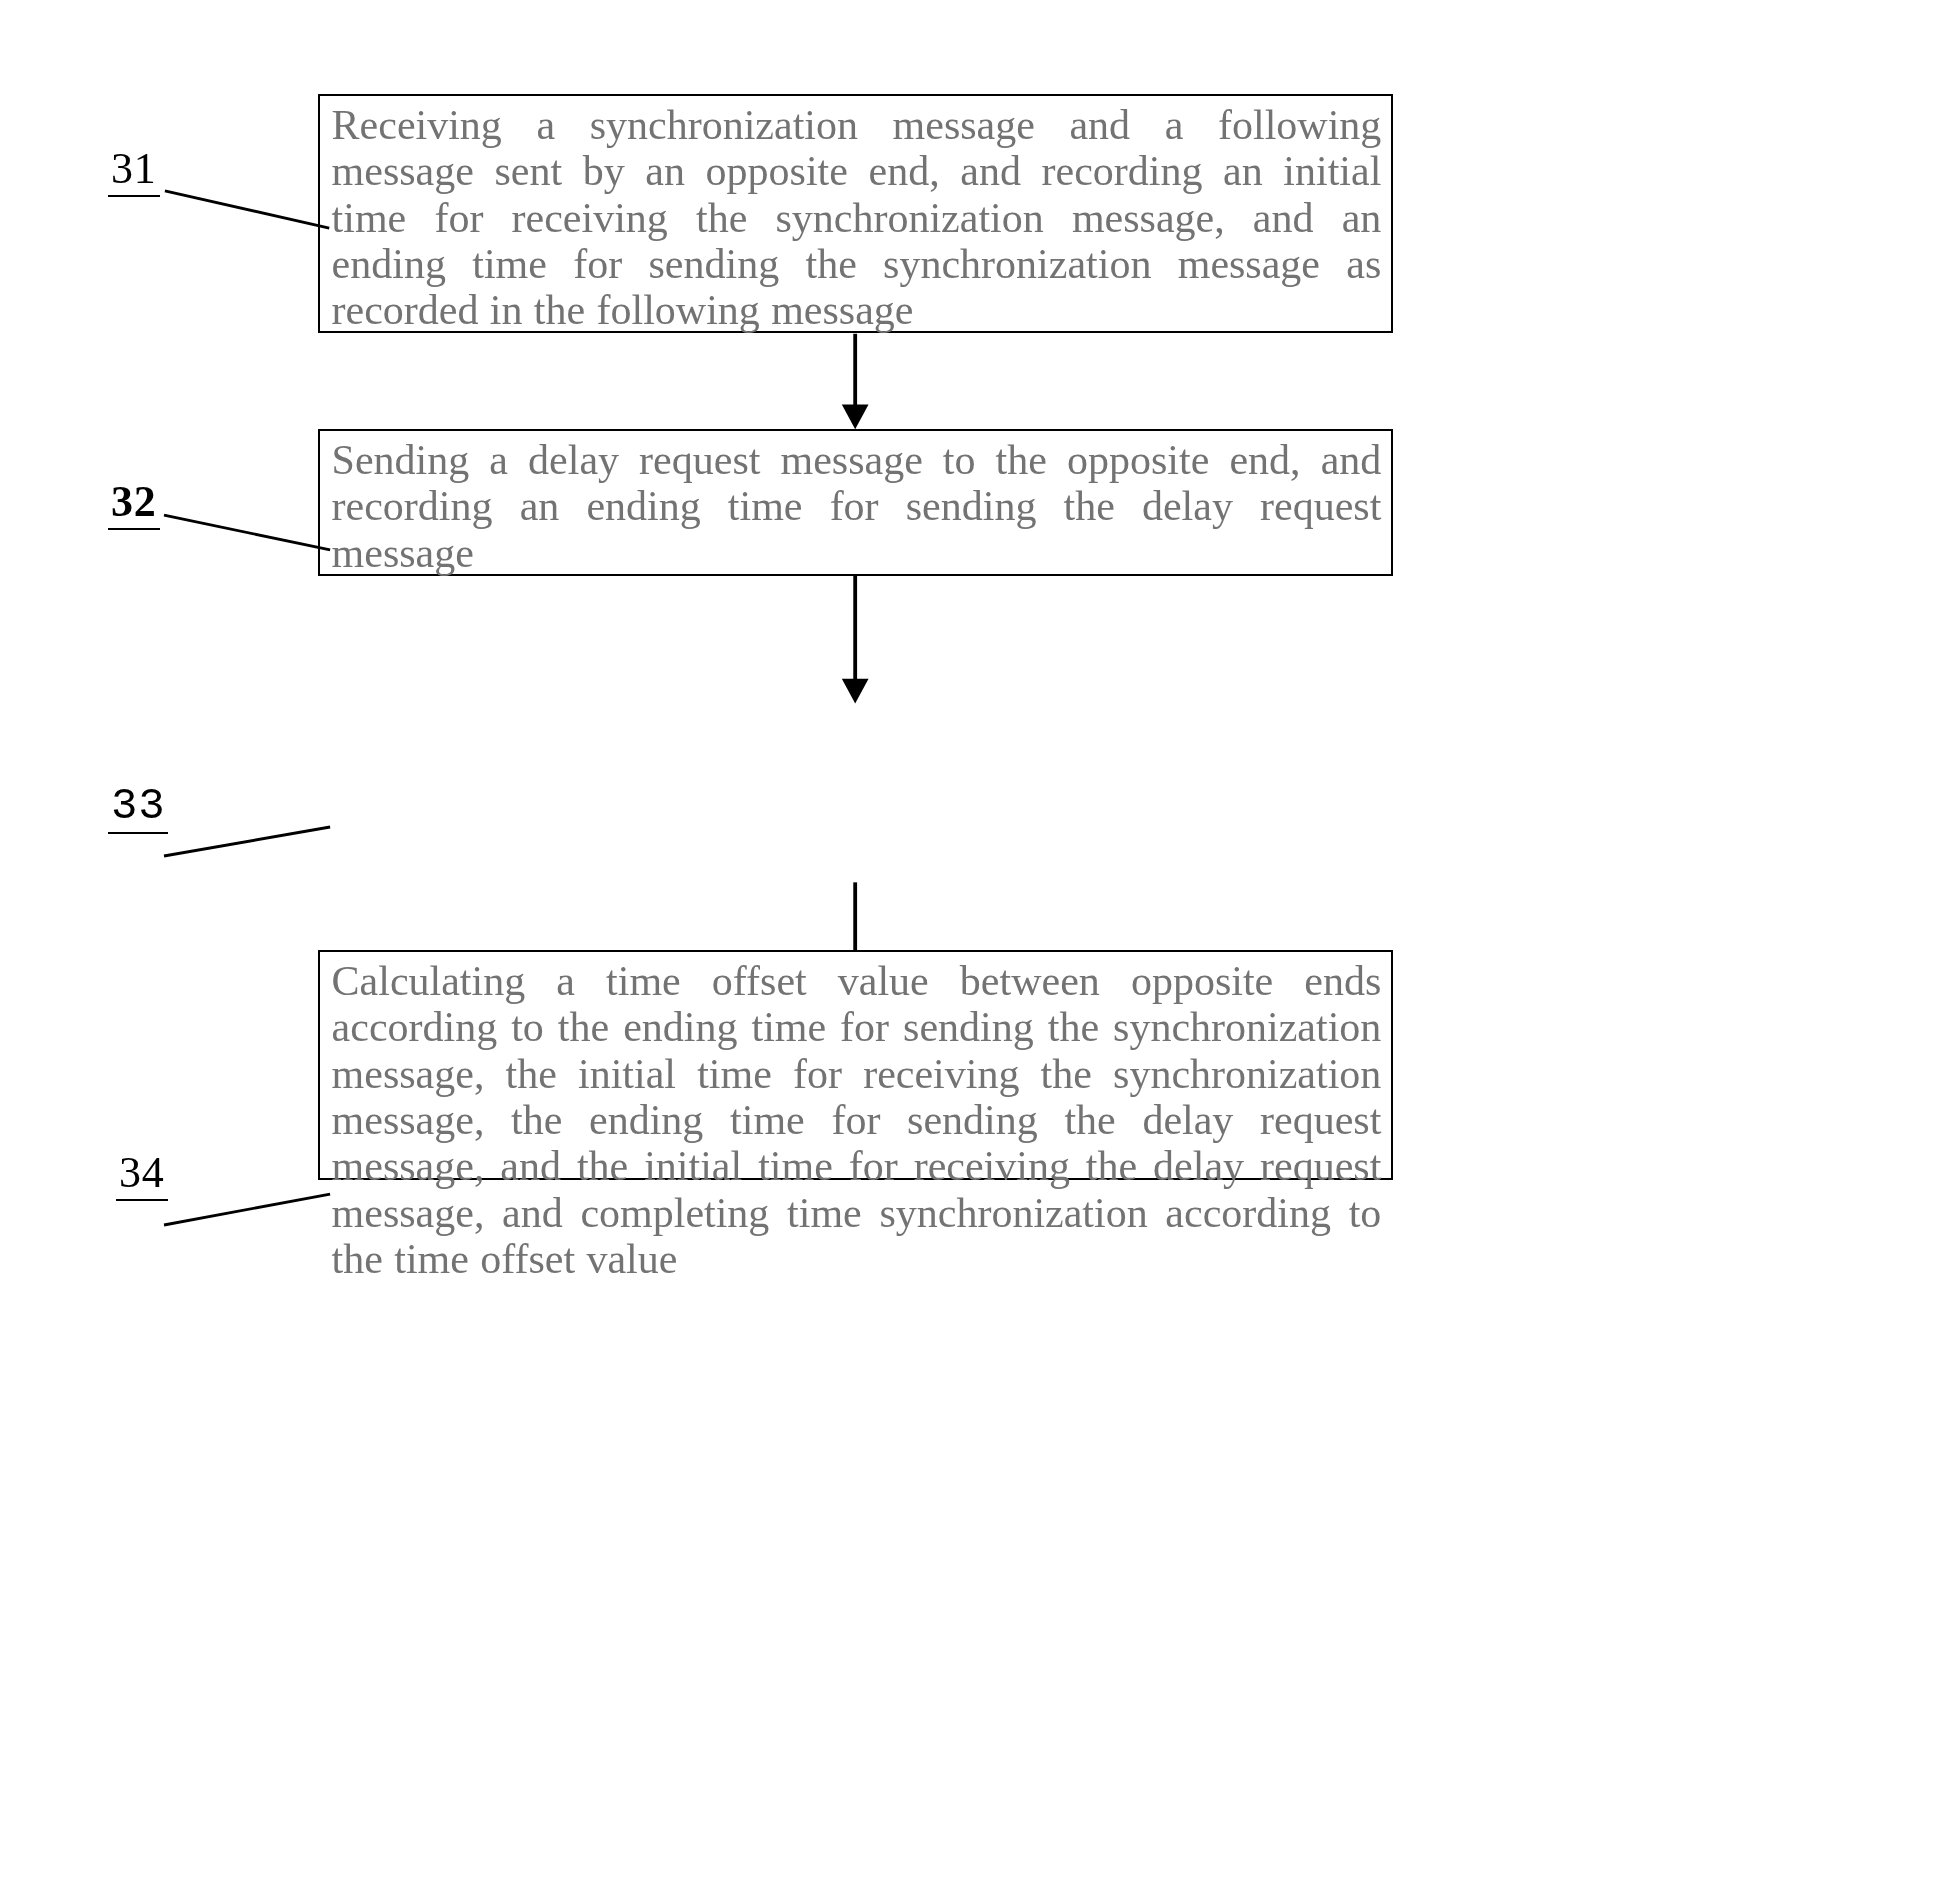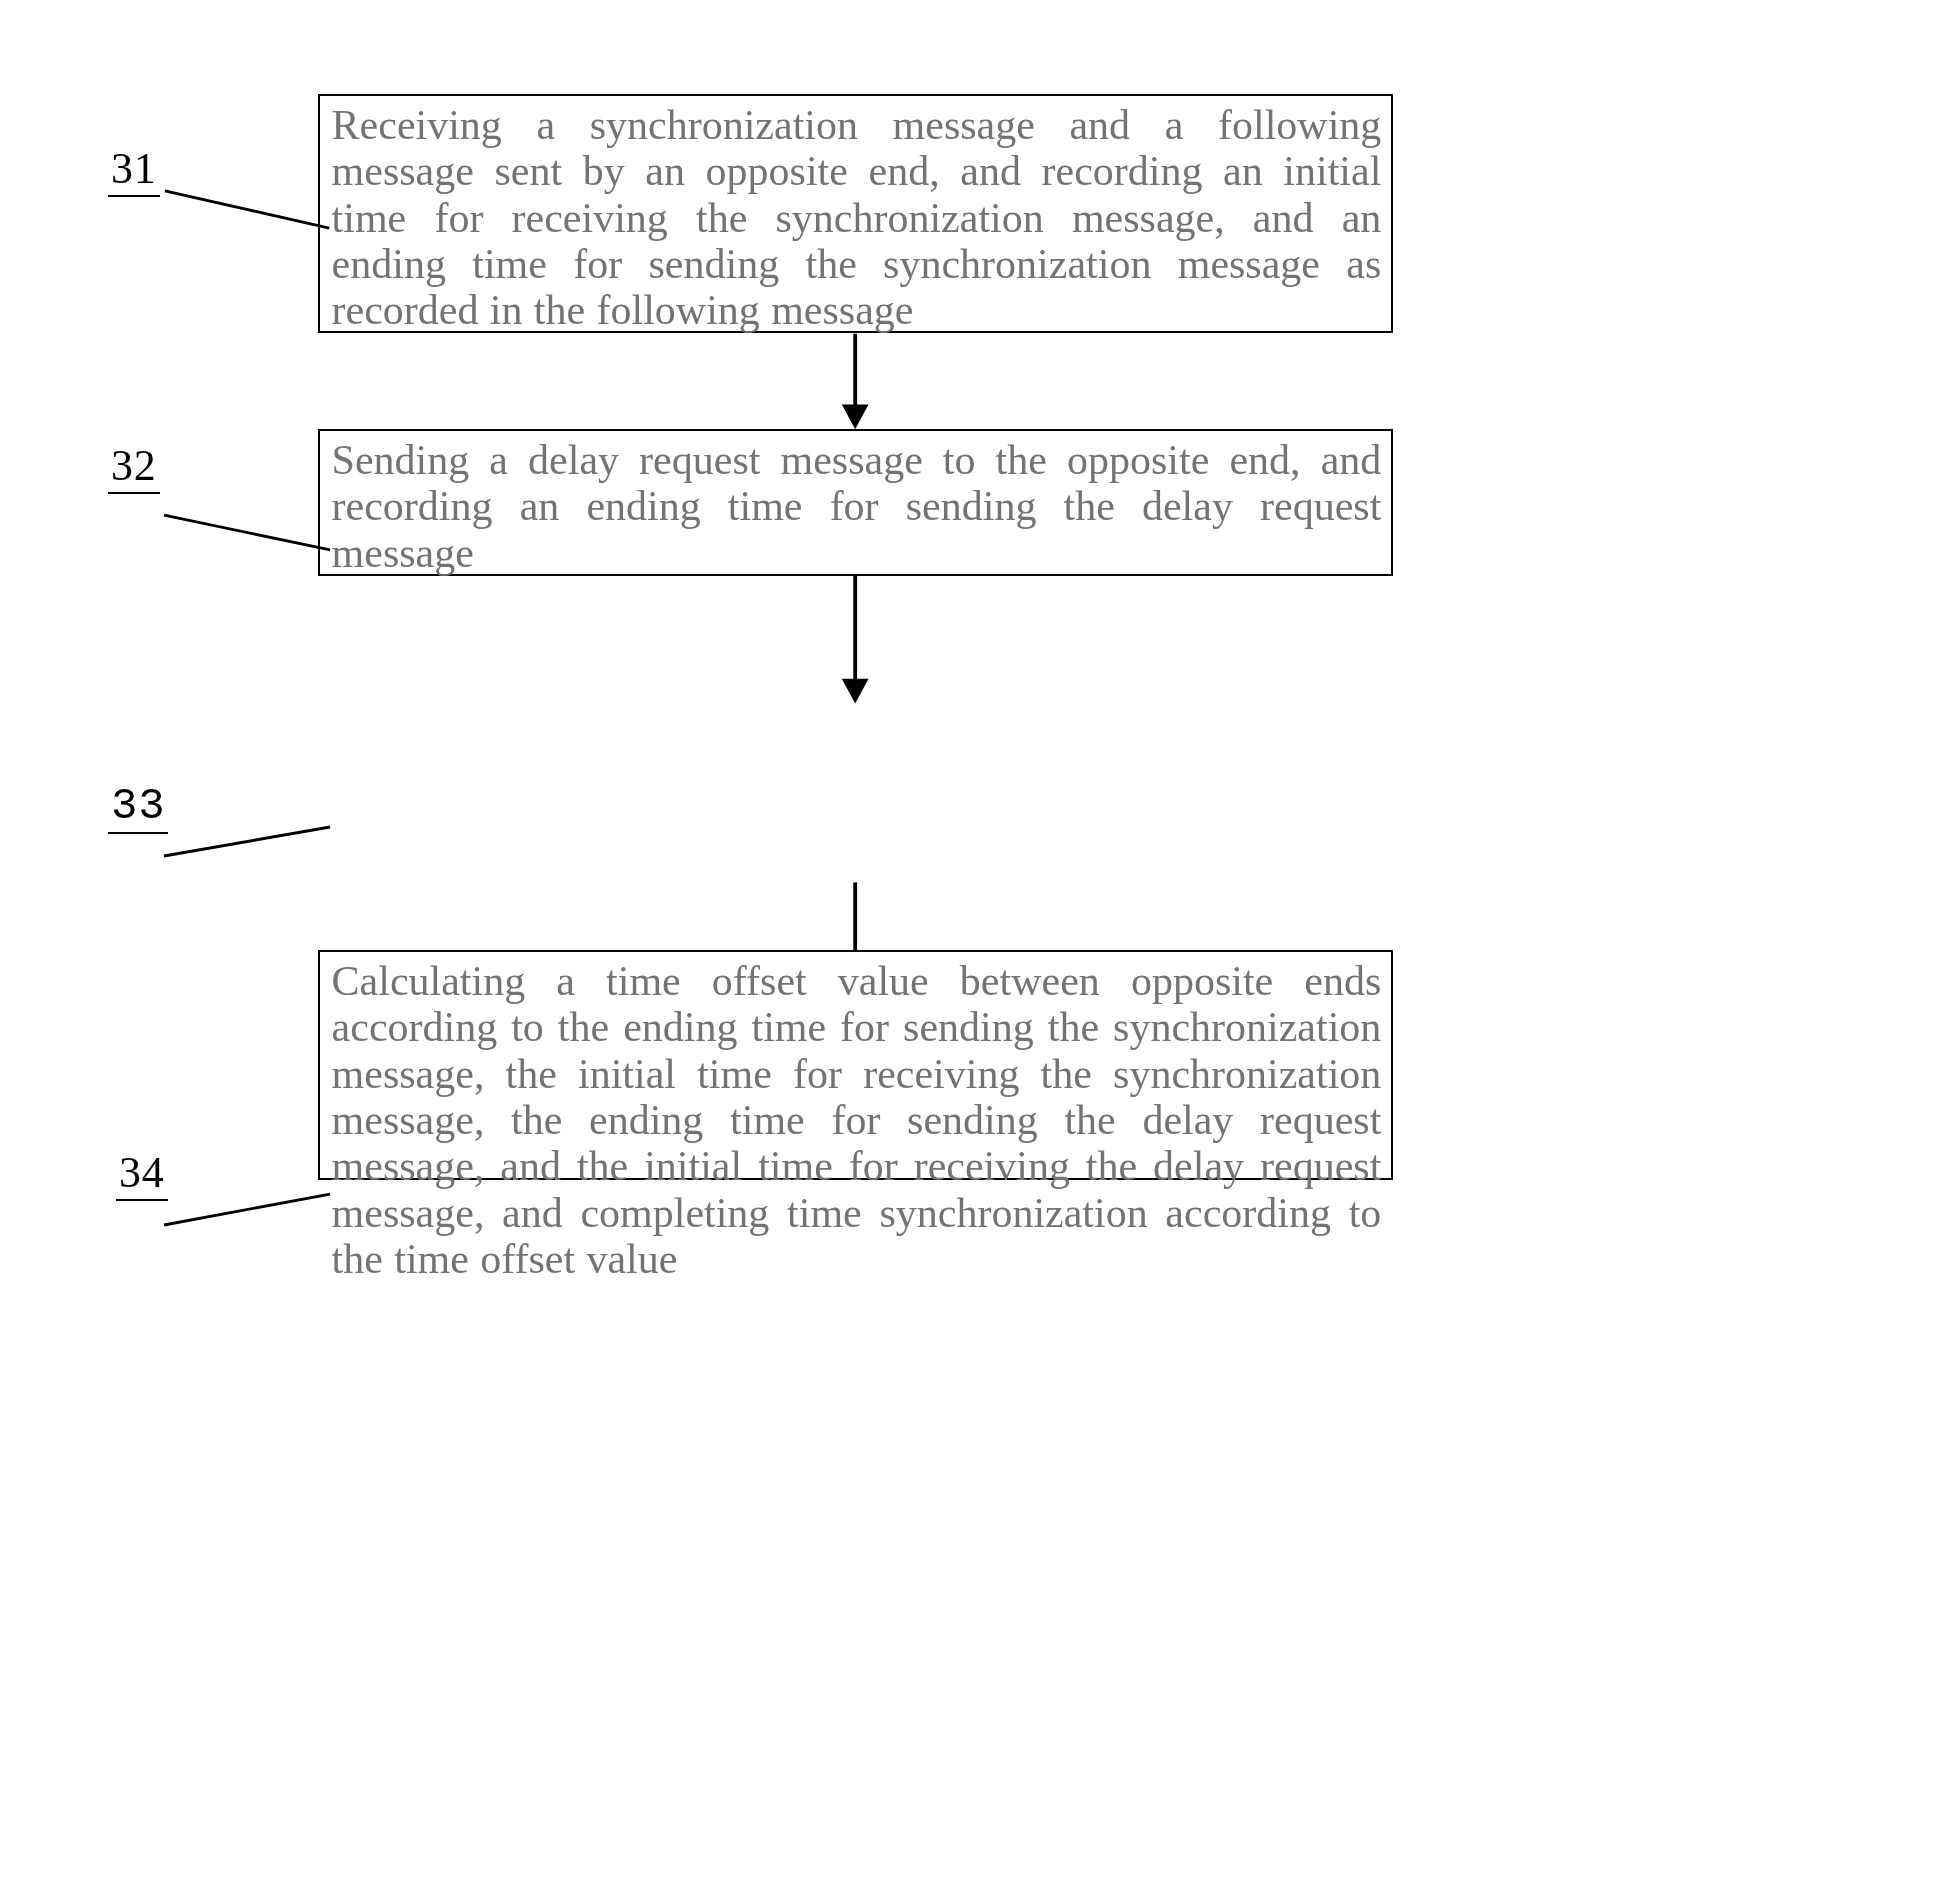--- a/index.html
+++ b/index.html
@@ -56,21 +56,21 @@
     white-space: nowrap;
   }
   .step-label .num-underline {
     display: inline-block;
     border-bottom: 2.9px solid #000;
     padding: 0 2.9px 3.9px 2.9px;
     text-align: center;
   }
 
   #label-31 { left: 108px; top: 147px; }
-  #label-32 { left: 108px; top: 444px; }
+  #label-32 { left: 108px; top: 480px; font-weight: bold; }
   #label-33 { left: 108px; top: 784px; font-family: Liberation Mono, monospace; }
   #label-34 { left: 116px; top: 1151px; }
 
   
   .leader {
     position: absolute;
     overflow: visible;
   }
 
   

